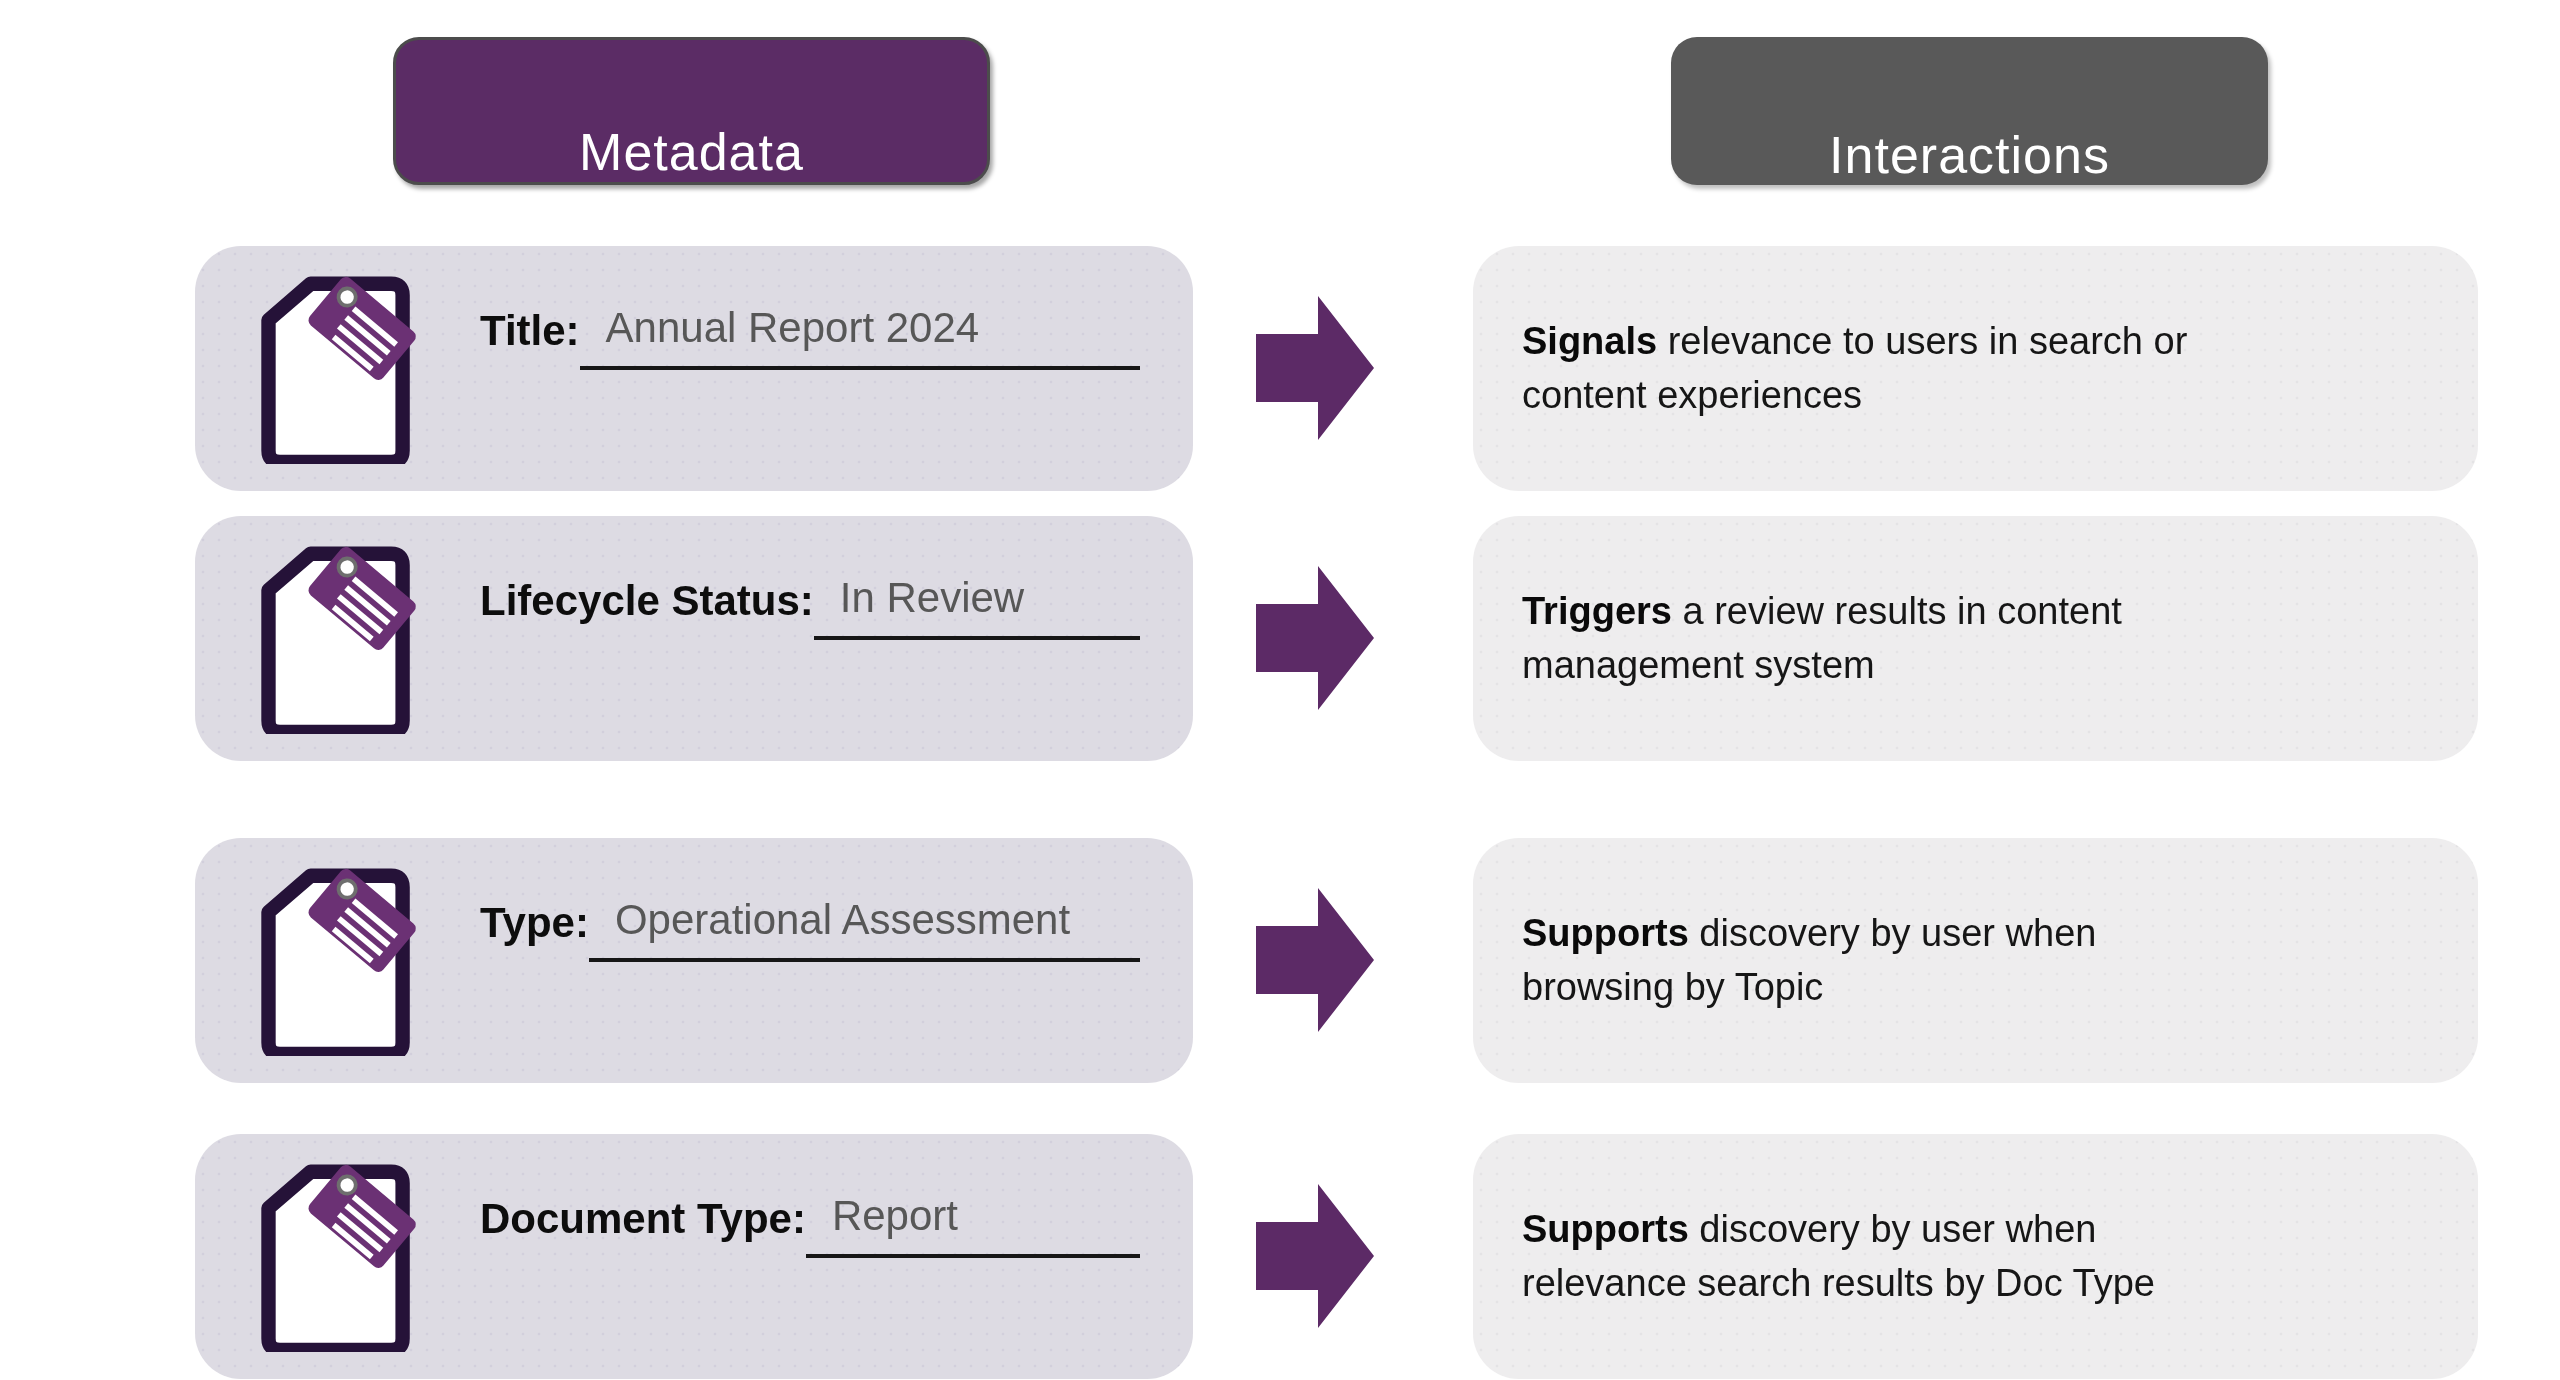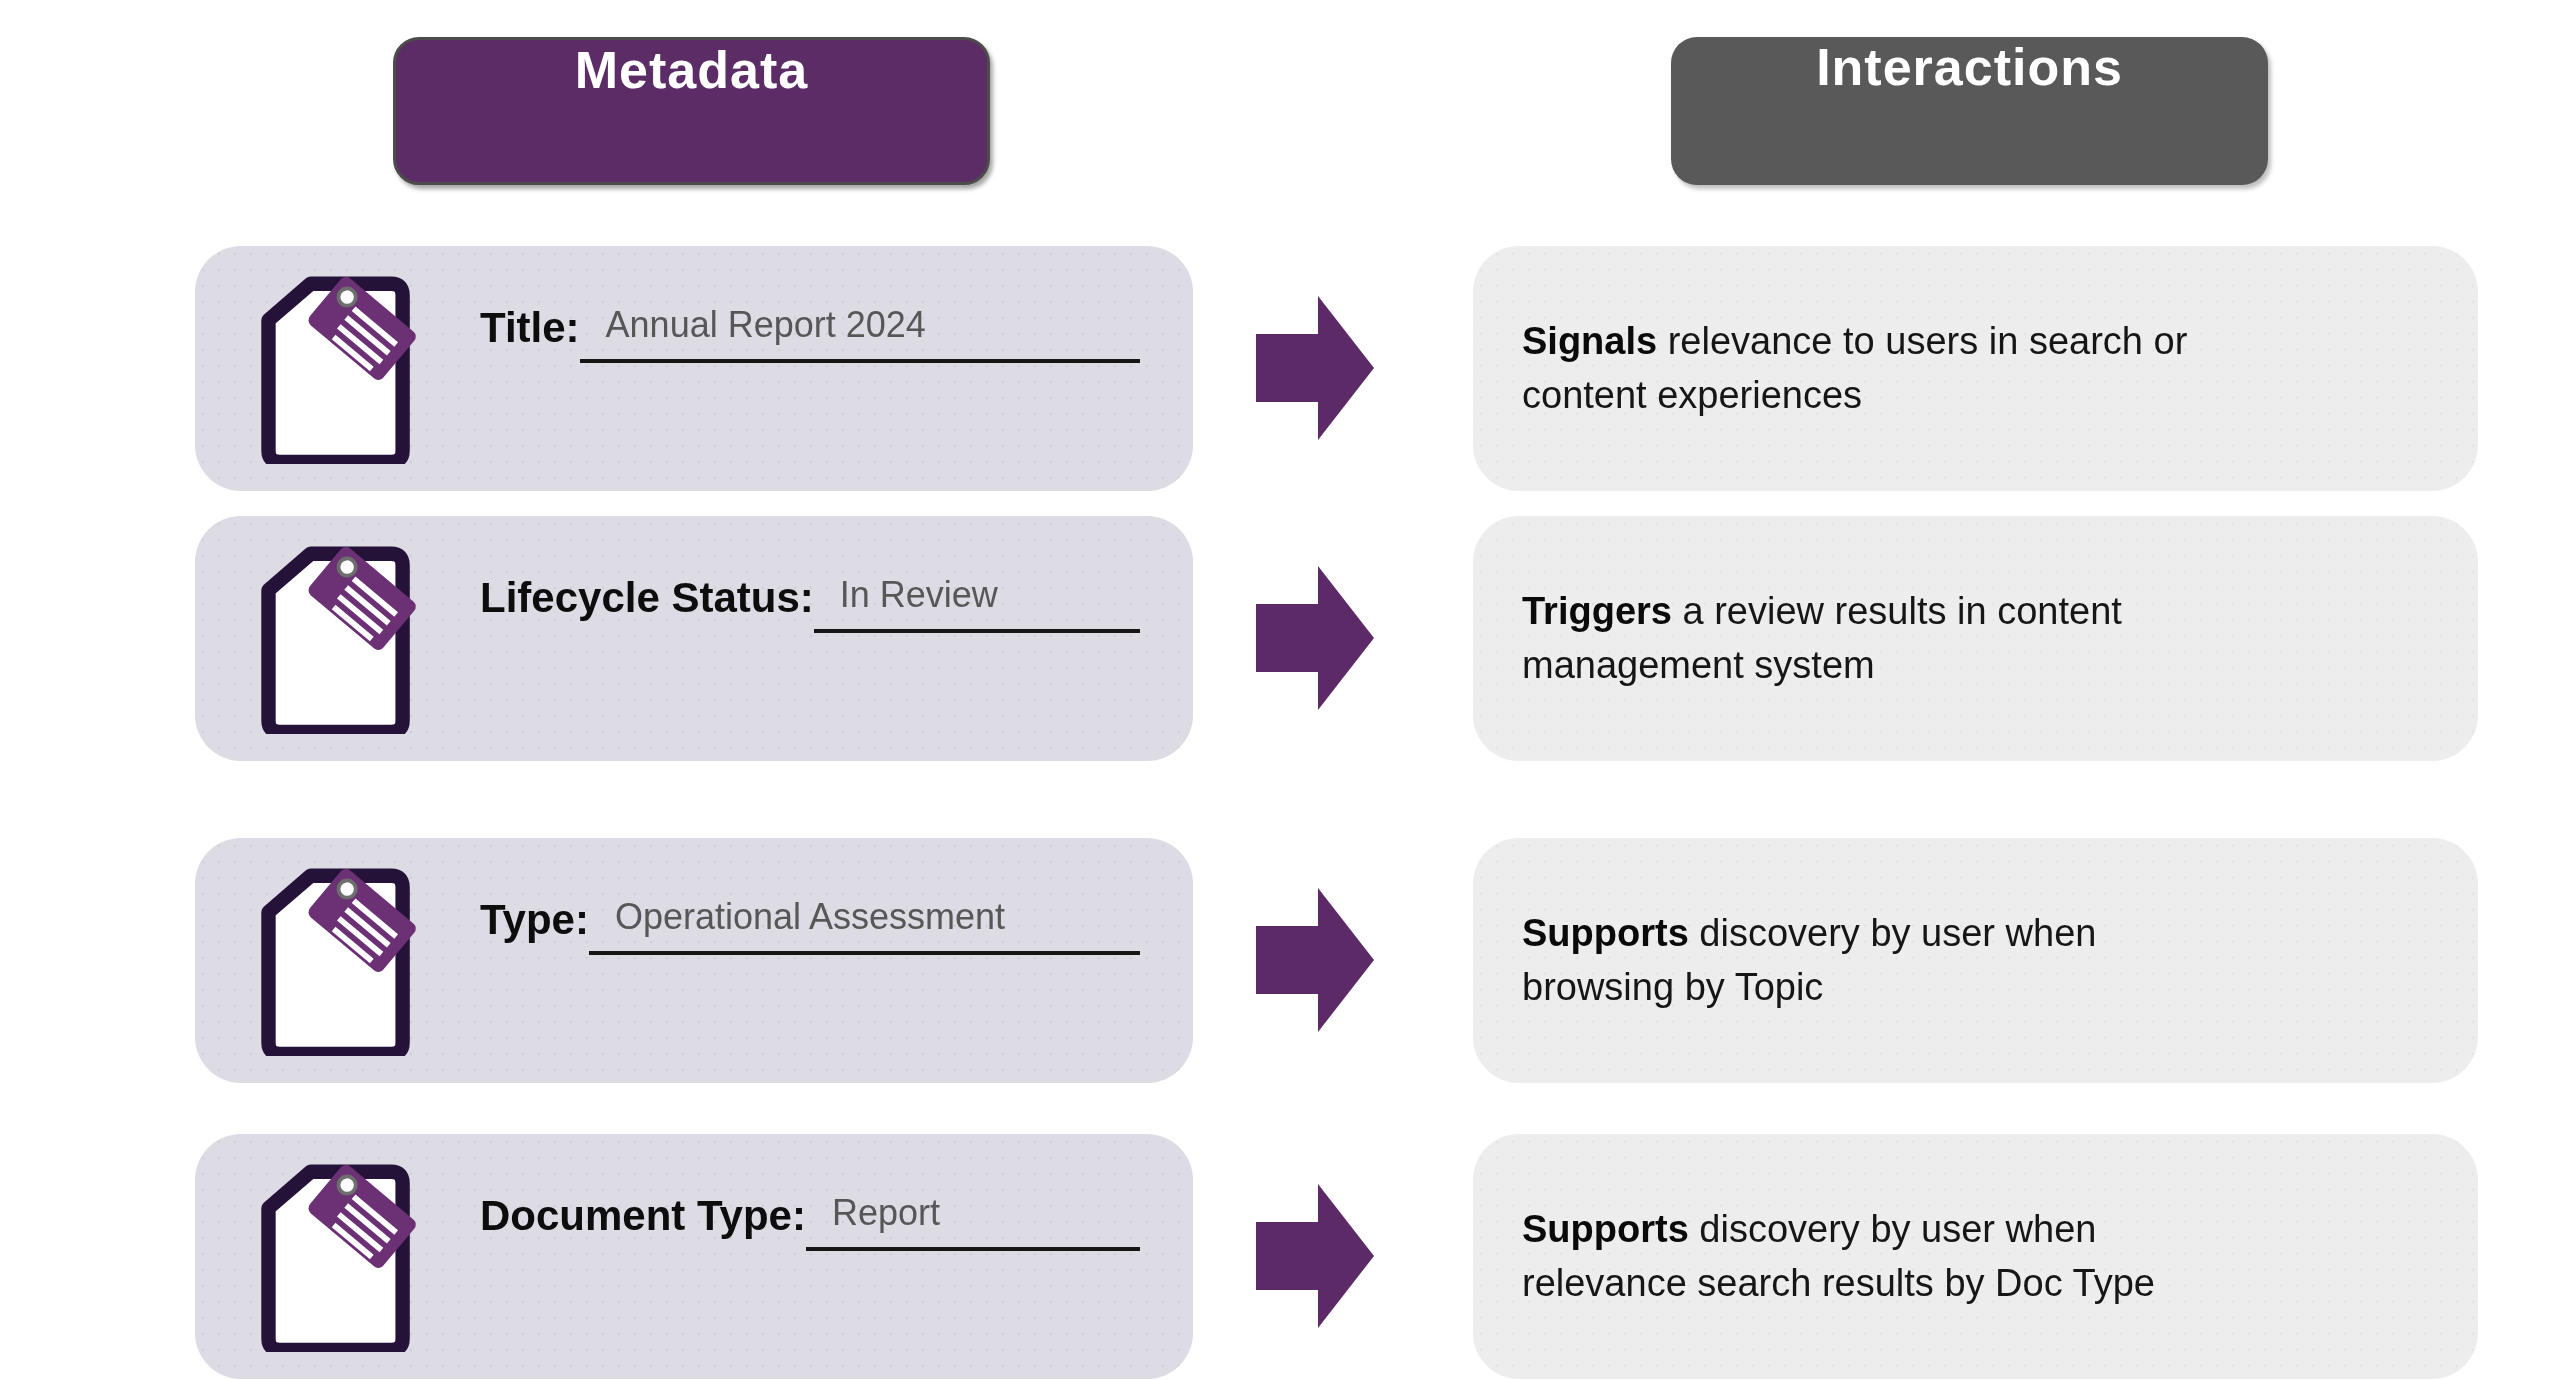--- a/index.html
+++ b/index.html
@@ -5,22 +5,22 @@
   * { margin:0; padding:0; box-sizing:border-box; }
   html,body { background:#ffffff; }
   body { font-family:"Liberation Sans", sans-serif; }
   #canvas {
     position:relative; width:2560px; height:1380px; background:#ffffff; overflow:hidden;
   }
 
   
   .pill {
     position:absolute; top:37px; width:597px; height:148px; border-radius:26px;
-    display:flex; align-items:flex-start; justify-content:center;
-    color:#ffffff; font-size:52px; font-weight:bold; letter-spacing:1px;
+    display:flex; align-items:flex-end; justify-content:center;
+    color:#ffffff; font-size:52px; font-weight:normal; letter-spacing:1px;
   }
   .pill.metadata {
     left:393px; background:#5B2C65; border:3px solid #4c4c4c;
     box-shadow:3px 4px 4px rgba(0,0,0,0.35);
   }
   .pill.interactions {
     left:1671px; background:#595959;
     box-shadow:3px 4px 4px rgba(0,0,0,0.25);
   }
 
@@ -46,21 +46,21 @@
 
   .field {
     position:absolute; left:285px; top:58px; width:660px;
     display:flex; align-items:center;
   }
   .field .label {
     font-size:42px; font-weight:bold; color:#0d0d0d;
     padding-bottom:12px; white-space:nowrap; line-height:1.1;
   }
   .field .value {
-    flex:1; font-size:36px; color:#575757; white-space:nowrap;
+    flex:1; font-size:42px; color:#575757; white-space:nowrap;
     border-bottom:4px solid #161616; padding:0 0 14px 26px; line-height:1.15;
   }
 
   .arrow { position:absolute; left:1256px; top:42px; width:120px; height:160px; }
 
   .desc {
     padding-left:49px; font-size:38px; color:#161616; line-height:1.42;
     white-space:nowrap;
   }
   .desc .b { font-weight:bold; color:#0a0a0a; }

